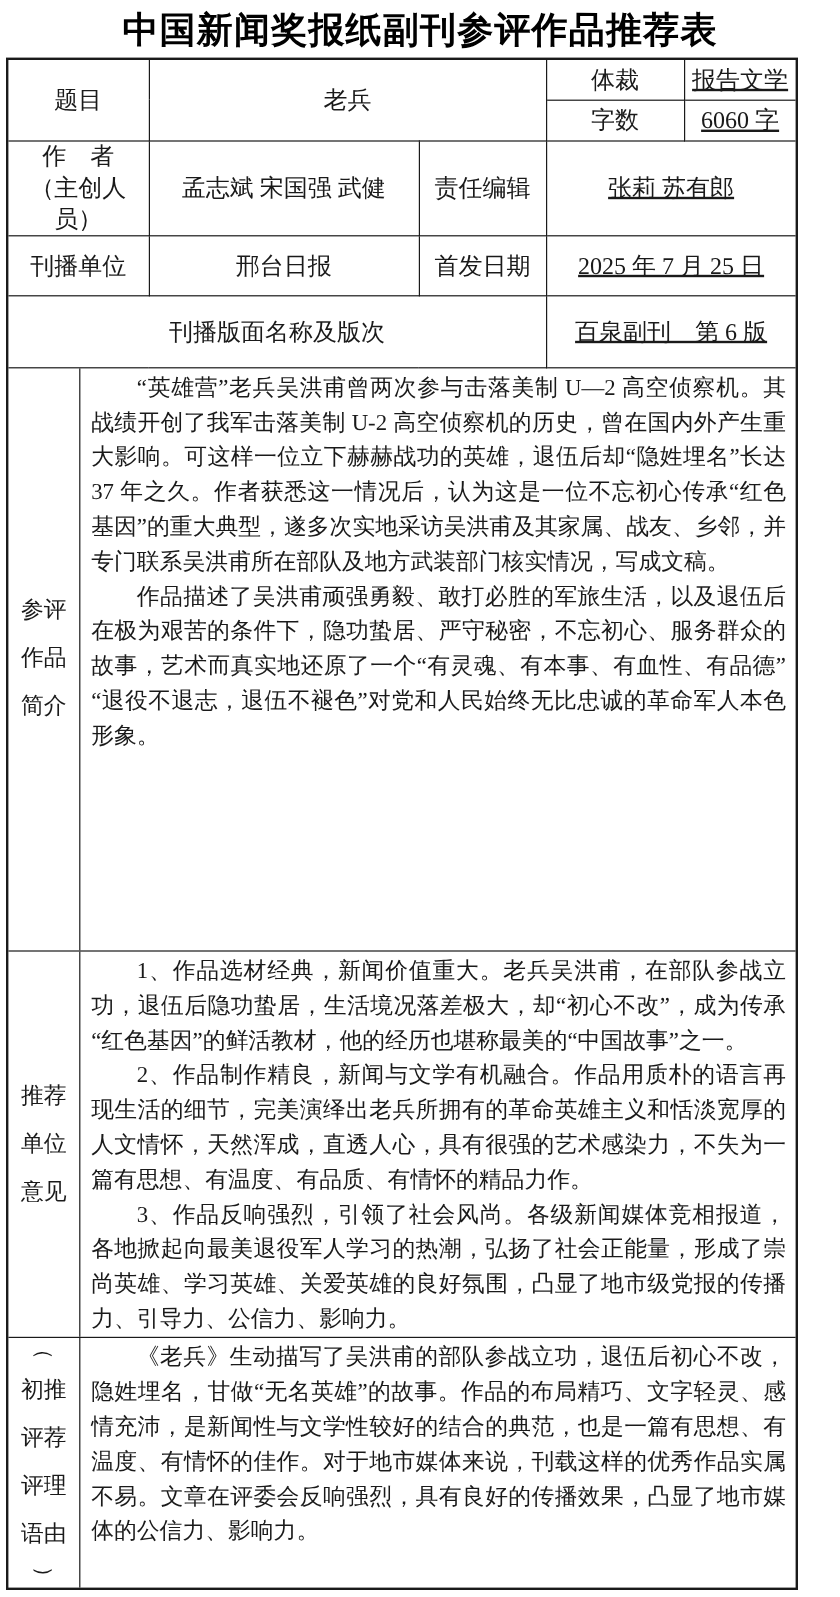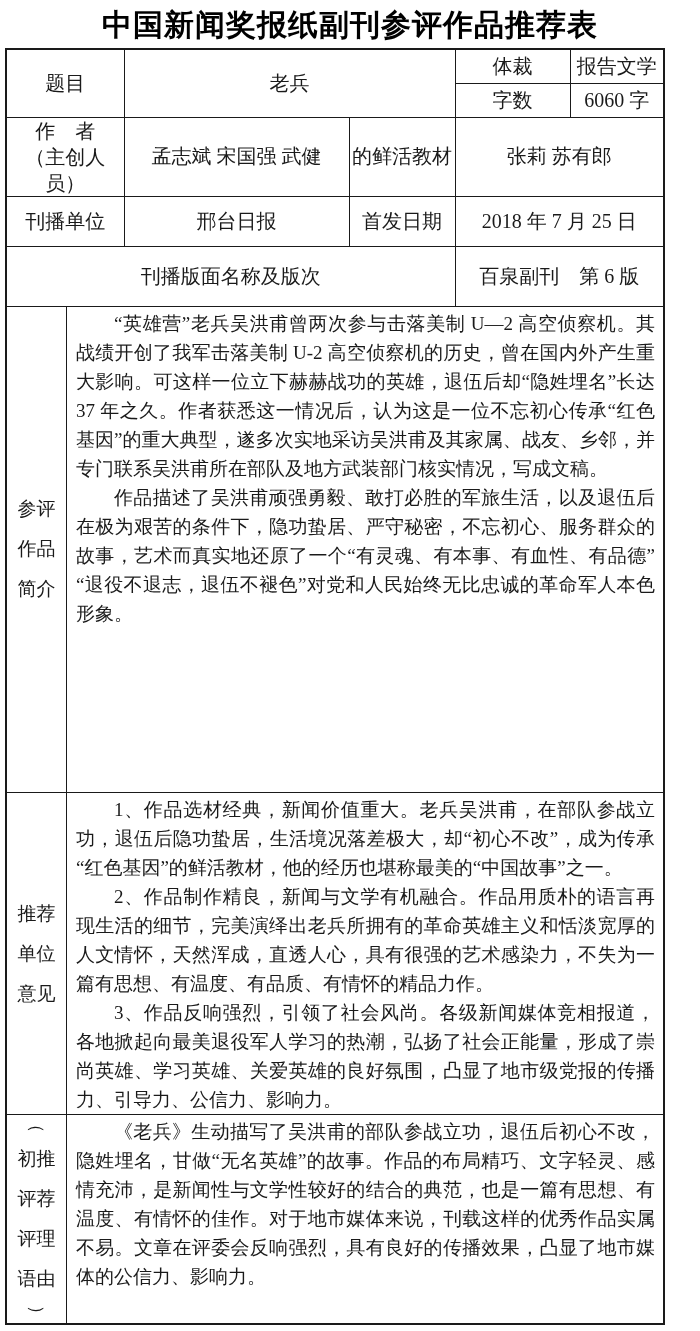--- a/index.html
+++ b/index.html
@@ -36,21 +36,21 @@
   }
   table.header-table td {
     border-right:1px solid #1a1a1a;
     border-bottom:1px solid #1a1a1a;
     text-align:center;
     vertical-align:middle;
     font-size:20px;
     padding:0 2px;
     overflow:hidden;
   }
-  table.header-table td.last { border-right:none; }
+  table.header-table td.last { border-right:none;text-decoration:underline; }
   tr.r-a  { height:33px; }
   tr.r-b  { height:34px; }
   tr.r-2  { height:65px; }
   tr.r-3  { height:50px; }
   tr.r-4  { height:60px;margin-left:26px; }
   .two-line div { line-height:26px; }
   .section {
     display:flex;
     border-bottom:1px solid #1a1a1a;
     box-sizing:border-box;
@@ -112,28 +112,28 @@
         <tr class="r-b">
           <td>字数</td>
           <td class="last">6060 字</td>
         </tr>
         <tr class="r-2">
           <td class="two-line">
             <div>作　者</div>
             <div>（主创人员）</div>
           </td>
           <td>孟志斌 宋国强 武健</td>
-          <td>的鲜活教材</td>
+          <td>责任编辑</td>
           <td colspan="2" class="last">张莉 苏有郎</td>
         </tr>
         <tr class="r-3">
           <td>刊播单位</td>
           <td>邢台日报</td>
           <td>首发日期</td>
-          <td colspan="2" class="last">2018 年 7 月 25 日</td>
+          <td colspan="2" class="last">2025 年 7 月 25 日</td>
         </tr>
         <tr class="r-4">
           <td colspan="3">刊播版面名称及版次</td>
           <td colspan="2" class="last">百泉副刊　第 6 版</td>
         </tr>
       </tbody>
     </table>
 
     <div class="section s1">
       <div class="side">

